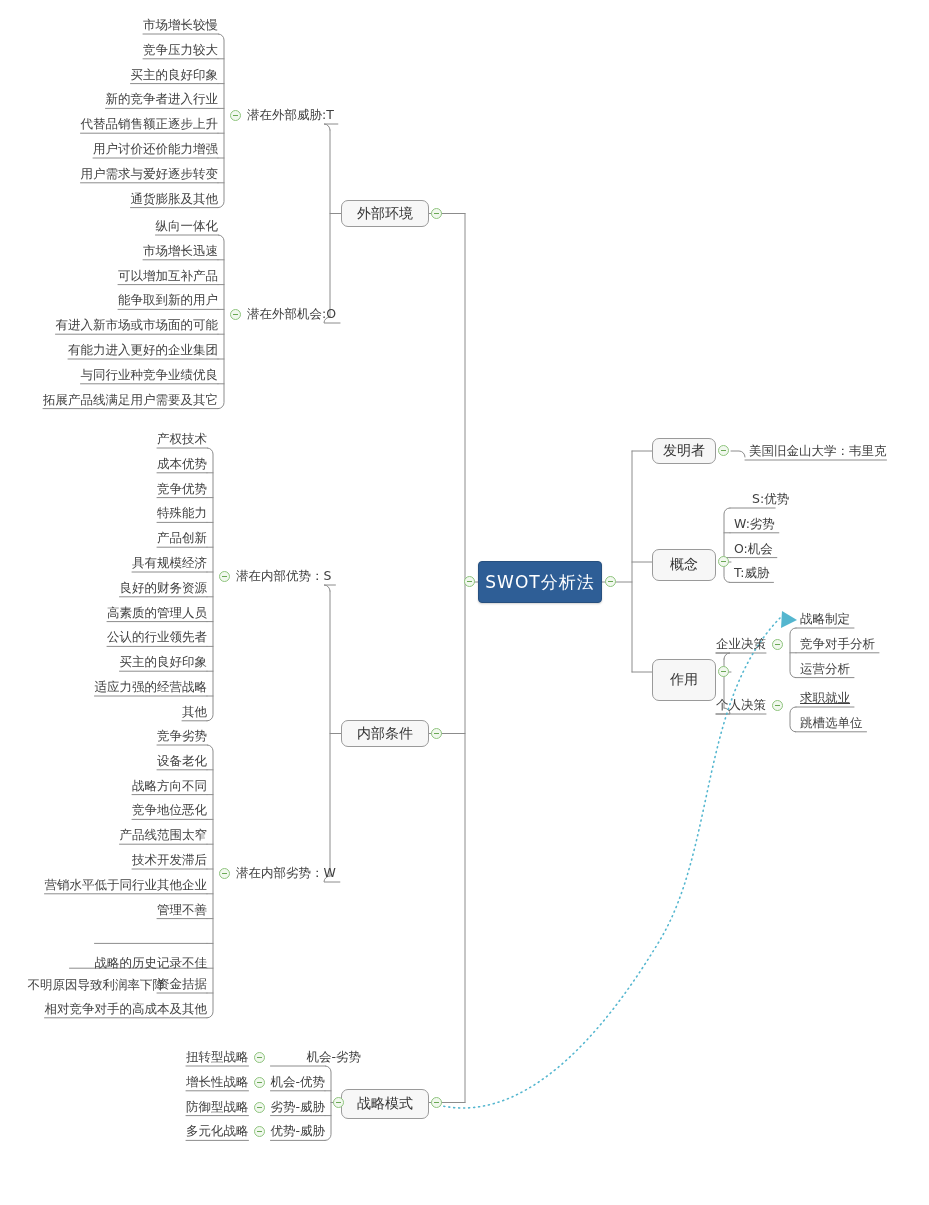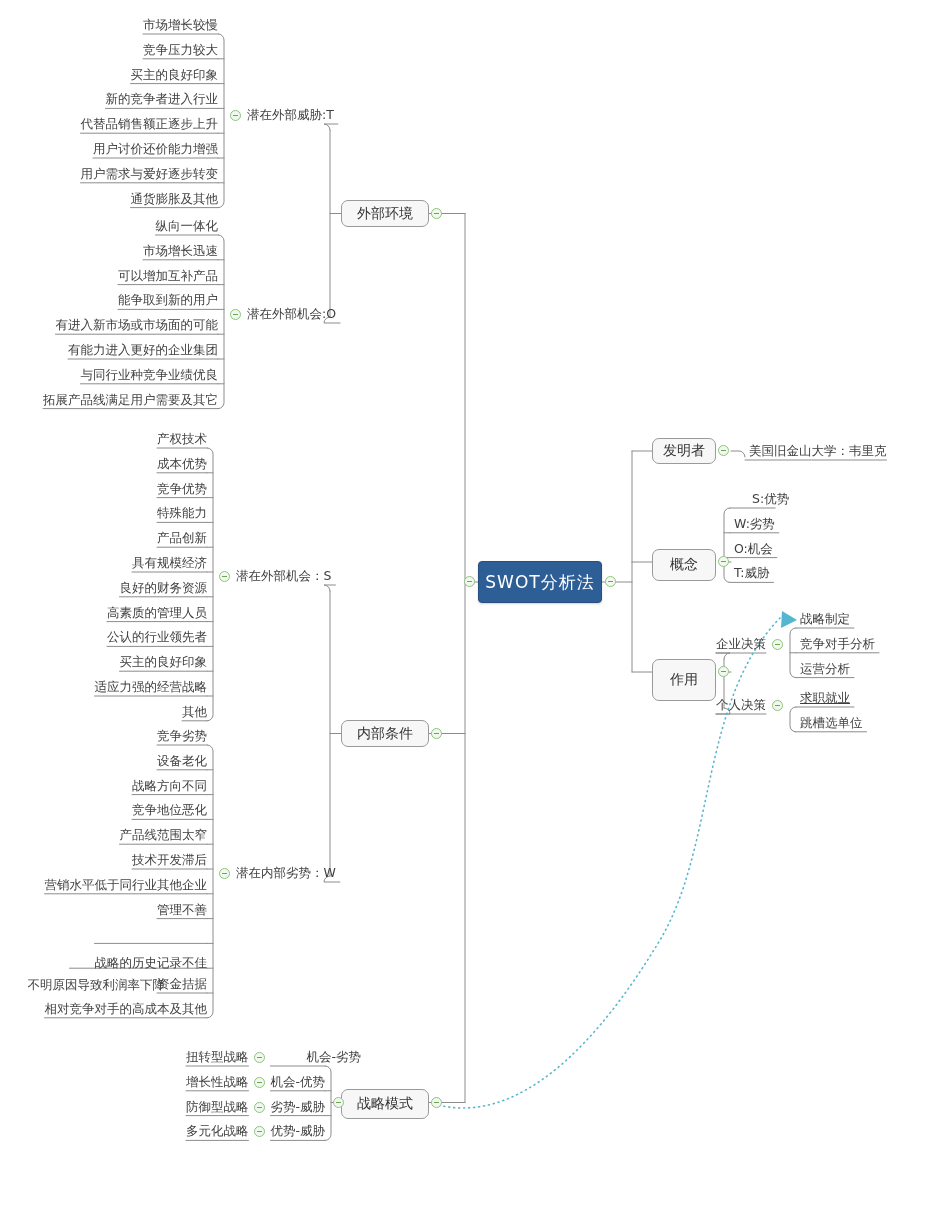--- a/index.html
+++ b/index.html
@@ -218,21 +218,21 @@
       <div class="txt-node ralign" style="right: 722px; top: 506.4px;">特殊能力</div>
       <div class="txt-node ralign" style="right: 722px; top: 531.2px;">产品创新</div>
       <div class="txt-node ralign" style="right: 722px; top: 556px; margin-left: 44px;">具有规模经济</div>
       <div class="txt-node ralign" style="right: 722px; top: 580.8px;">良好的财务资源</div>
       <div class="txt-node ralign" style="right: 722px; top: 605.6px;">高素质的管理人员</div>
       <div class="txt-node ralign" style="right: 722px; top: 630.4px;">公认的行业领先者</div>
       <div class="txt-node ralign" style="right: 722px; top: 655.2px;">买主的良好印象</div>
       <div class="txt-node ralign" style="right: 722px; top: 680px;">适应力强的经营战略</div>
       <div class="txt-node ralign" style="right: 722px; top: 704.8px;">其他</div>
       <div class="toggle" style="left: 219px; top: 571px;"></div>
-      <div class="txt-node lalign" style="left: 236px; top: 569px;">潜在外部机会：S</div>
+      <div class="txt-node lalign" style="left: 236px; top: 569px;">潜在内部优势：S</div>
       <div class="txt-node ralign" style="right: 722px; top: 729px;">竞争劣势</div>
       <div class="txt-node ralign" style="right: 722px; top: 753.8px;">设备老化</div>
       <div class="txt-node ralign" style="right: 722px; top: 778.6px;">战略方向不同</div>
       <div class="txt-node ralign" style="right: 722px; top: 803.4px;">竞争地位恶化</div>
       <div class="txt-node ralign" style="right: 722px; top: 828.2px;">产品线范围太窄</div>
       <div class="txt-node ralign" style="right: 722px; top: 853px;">技术开发滞后</div>
       <div class="txt-node ralign" style="right: 722px; top: 877.8px;">营销水平低于同行业其他企业</div>
       <div class="txt-node ralign" style="right: 722px; top: 902.6px;">管理不善</div>
       <div class="txt-node ralign" style="right: 722px; top: 956px;">战略的历史记录不佳</div>
       <div class="txt-node ralign" style="right: 764px; top: 952.2px; margin-top: 26px;">不明原因导致利润率下降</div>

